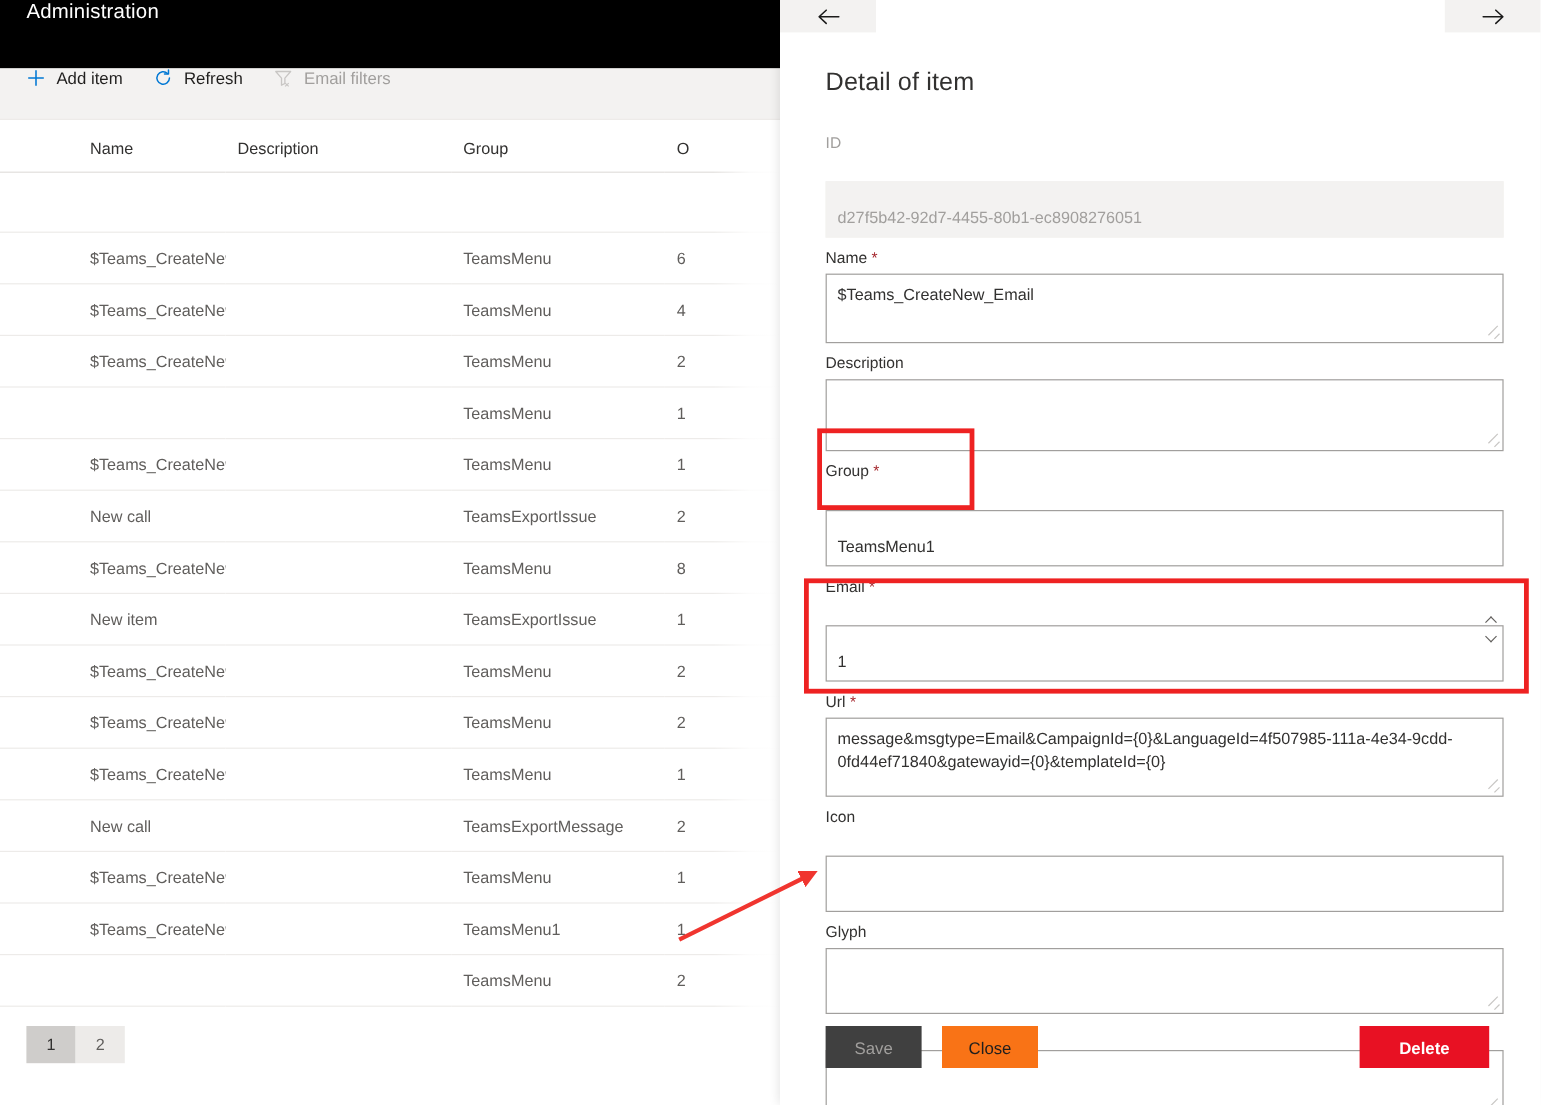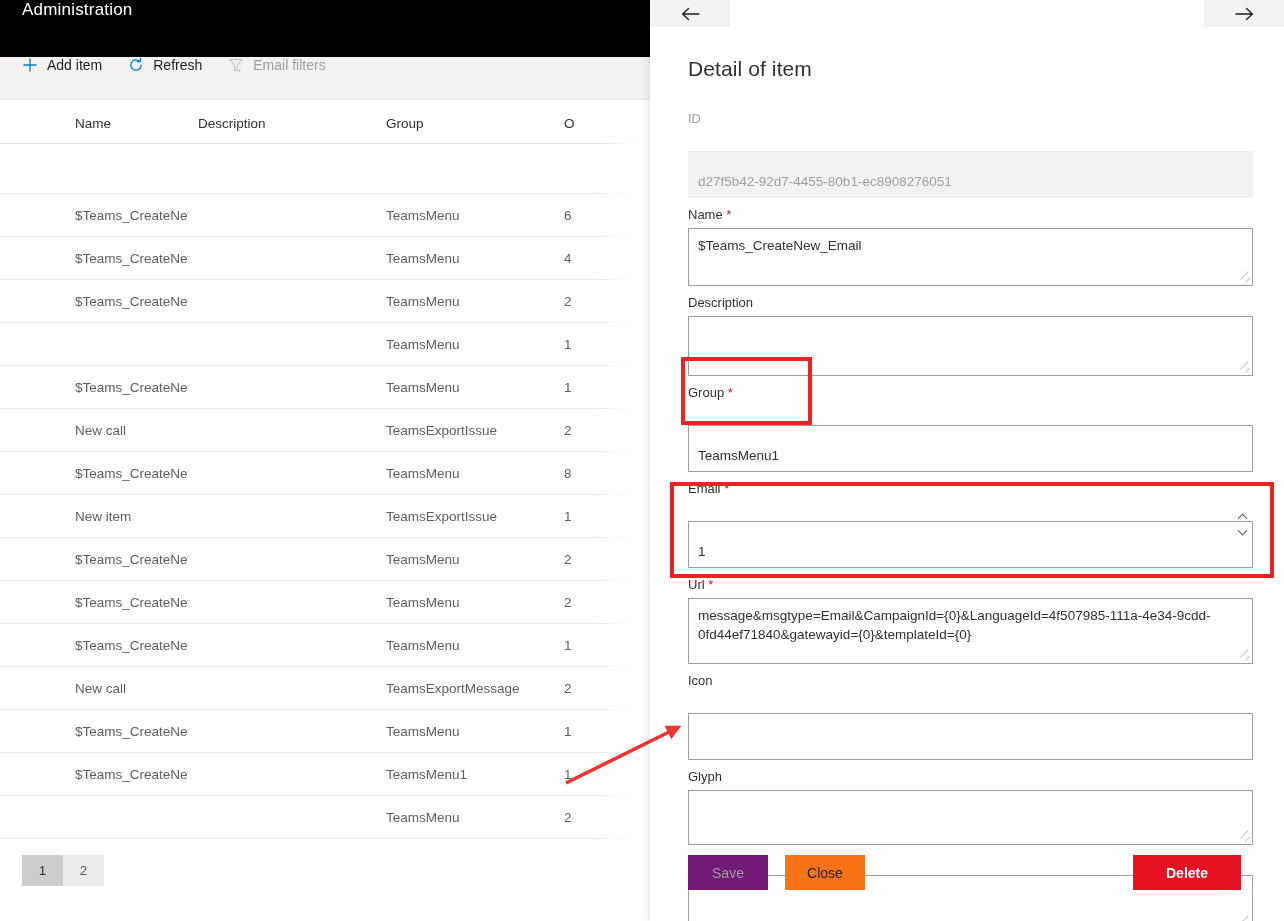--- a/index.html
+++ b/index.html
@@ -249,21 +249,21 @@
   }
   .btn {
     height: 35px;
     min-width: 80px;
     padding: 0 16px;
     border: none;
     font-family: "Liberation Sans", sans-serif;
     font-size: 14px;
     cursor: pointer;
   }
-  .btn.save { background: #701a75; color: #a19f9d; cursor: default; }
+  .btn.save { background: #404040; color: #a19f9d; cursor: default; }
   .btn.close { background: #f97316; color: #201f1e; margin-left: 17px; }
   .btn.delete { background: #e81123; color: #ffffff; font-weight: 600; margin-left: auto; width: 108px; }
 
   
   #annotations {
     position: absolute;
     left: 0; top: 0;
     width: 1284px; height: 921px;
     pointer-events: none;
     z-index: 50;

